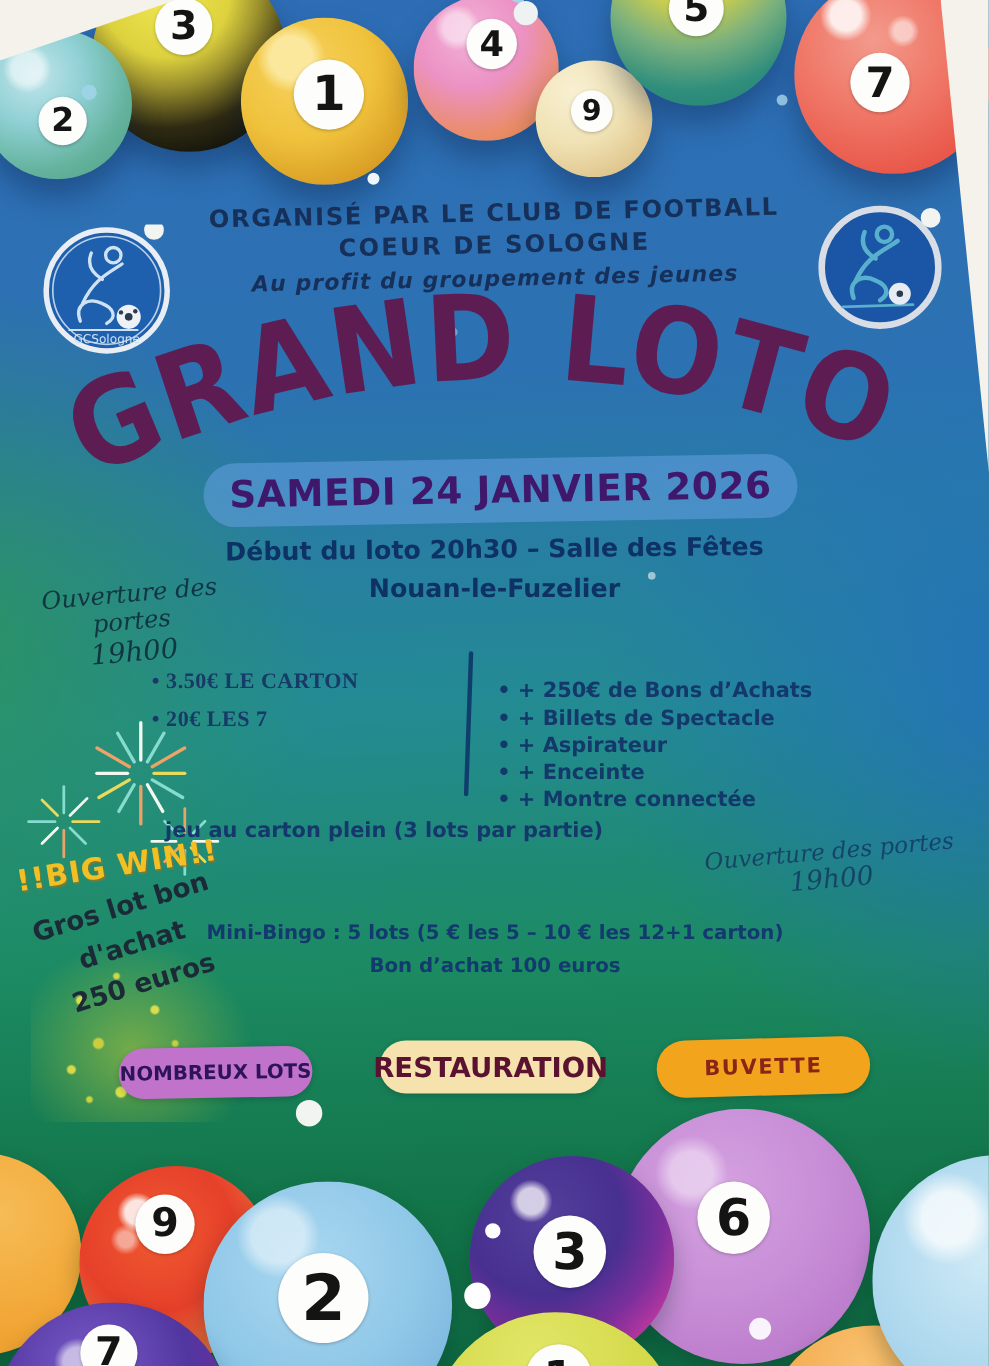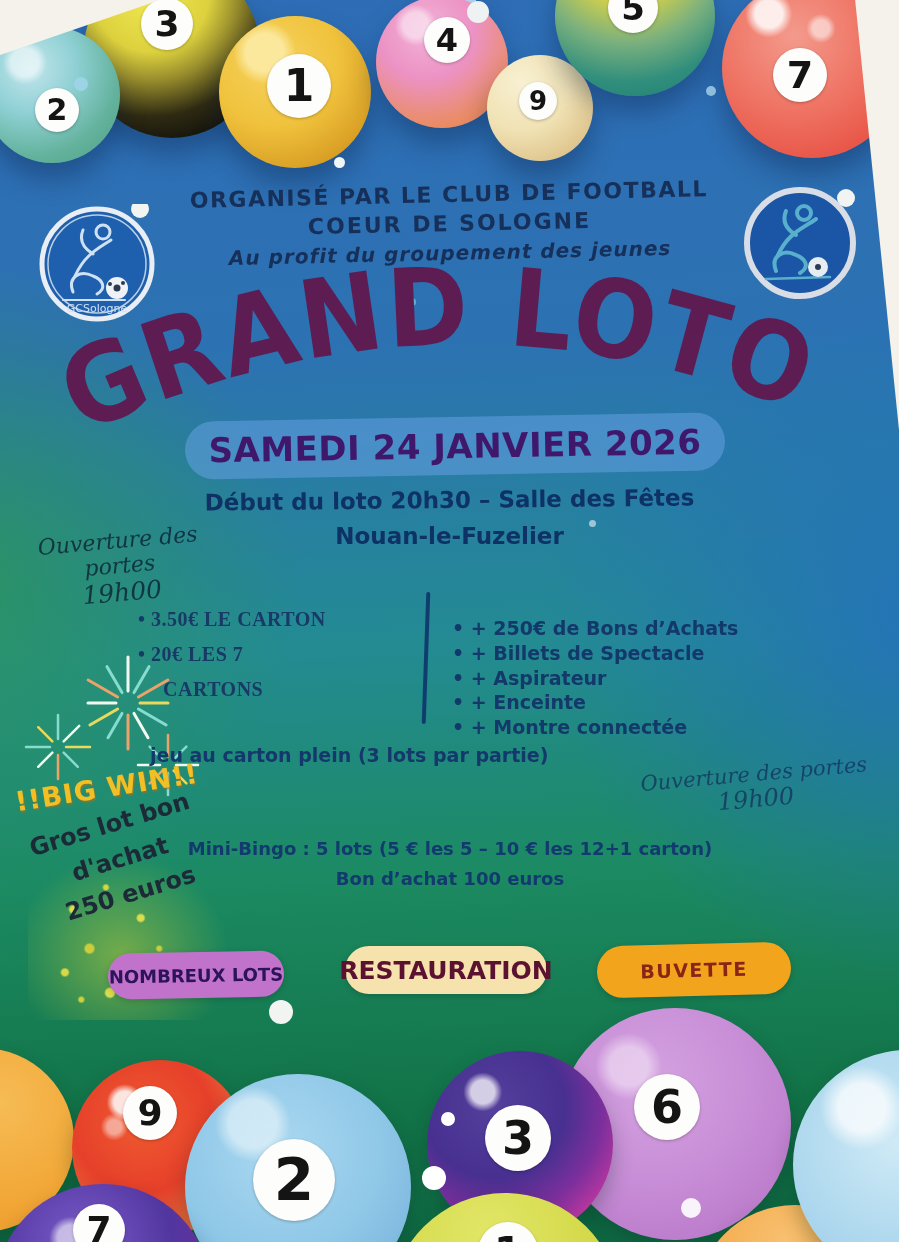--- a/index.html
+++ b/index.html
@@ -267,21 +267,20 @@
   <div class="txt venue2">Nouan-le-Fuzelier</div>
 
   <div class="txt script doors-left">
     <div>Ouverture des portes</div>
     <div class="h">19h00</div>
   </div>
 
   <div class="txt pricing">
     <div class="row">3.50€ LE CARTON</div>
     <div class="row">20€ LES 7</div>
-    <div class="wrap">CARTONS</div>
   </div>
   <div class="divider"></div>
   <div class="txt prizes">
     <div>+ 250€ de Bons d’Achats</div>
     <div>+ Billets de Spectacle</div>
     <div>+ Aspirateur</div>
     <div>+ Enceinte</div>
     <div>+ Montre connectée</div>
   </div>
 

